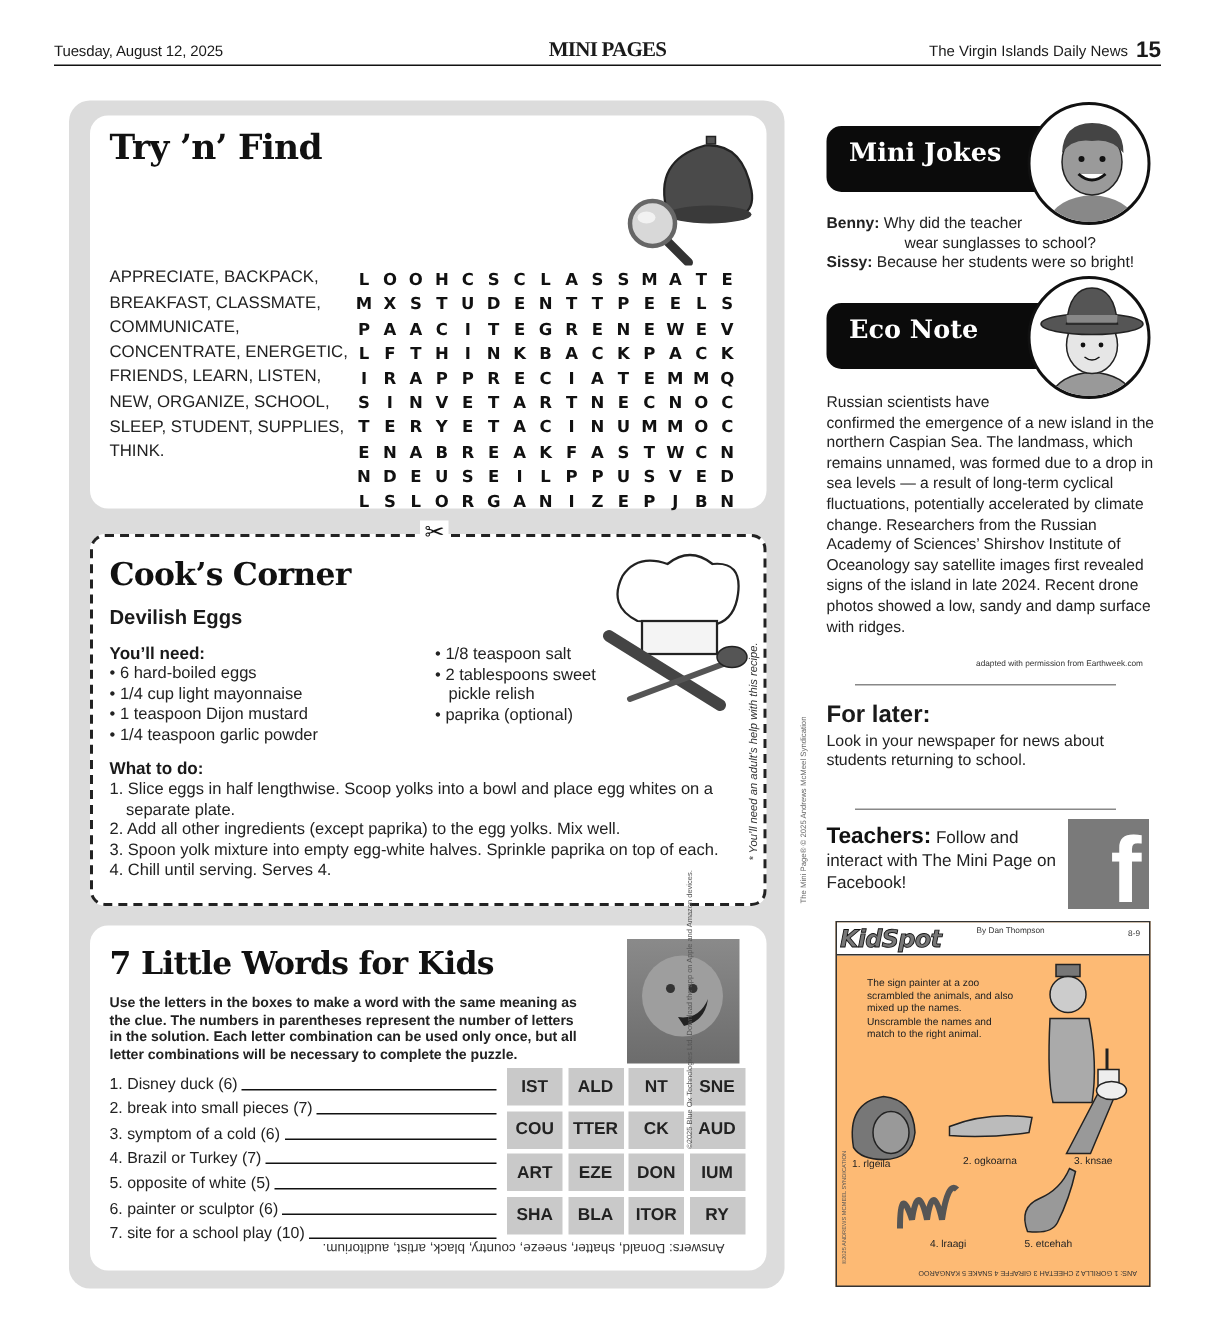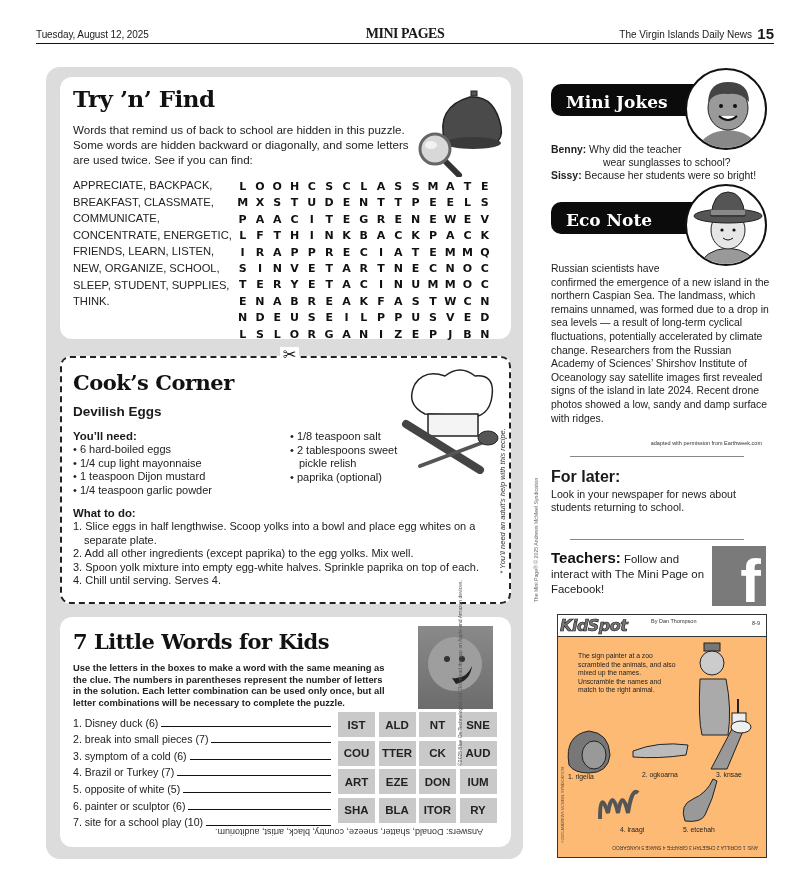--- a/index.html
+++ b/index.html
@@ -55,21 +55,21 @@
   .clue-list li { display: flex; align-items: flex-end; height: 16.6px; justify-content: space-between; }
   .clue-list li .line { flex: 1; border-bottom: 1px solid #111; margin-left: 3px; margin-bottom: 2px; height: 1px; cursor: text; }
   .tiles { position: absolute; left: 278px; top: 95px; display: grid; grid-template-columns: repeat(4, 37px); grid-auto-rows: 25px; gap: 3.5px; }
   .tile { background: #c9c9c9; display: flex; align-items: center; justify-content: center; font-family: Liberation Sans, sans-serif; font-weight: bold; font-size: 11.5px; color: #222; cursor: pointer; }
   .answers { position: absolute; left: 155px; top: 210px; font-family: "Liberation Sans", sans-serif; font-size: 9px; color: #333; transform: rotate(180deg); white-space: nowrap; }
   .smiley-art { position: absolute; left: 358px; top: 9px; width: 75px; height: 83px; background: linear-gradient(180deg, #8a8a8a 0%, #6c6c6c 100%); }
   .seven-side { position: absolute; left: 455px; top: 560px; width: 10px; height: 225px; }
   .seven-side span { position: absolute; left: 50%; top: 50%; transform: translate(-50%, -50%) rotate(-90deg); white-space: nowrap; font-family: "Liberation Sans", sans-serif; font-size: 5px; color: #555; }
 
   
-  .banner { position: absolute; left: 551px; width: 175px; height: 32px; background: #0b0b0b; border-radius: 10px 0 0 10px; color: #fff; }
+  .banner { position: absolute; left: 551px; width: 175px; height: 44px; background: #0b0b0b; border-radius: 10px 0 0 10px; color: #fff; }
   .banner span { position: absolute; left: 15px; top: 8px; font-family: "DejaVu Serif", serif; font-weight: 900; font-size: 17px; color: #fff; }
   .banner-jokes { top: 84px; }
   .banner-eco { top: 202px; }
   .portrait { position: absolute; width: 82px; height: 82px; border-radius: 50%; border: 2px solid #111; background: #fff; overflow: hidden; }
   .portrait-boy { left: 685px; top: 68px; }
   .portrait-ranger { left: 685px; top: 184px; }
 
   .jokes { position: absolute; left: 551px; top: 143px; width: 215px; font-family: "Liberation Sans", sans-serif; font-size: 10.4px; line-height: 13px; color: #222; }
   .jokes b { font-weight: bold; }
   .jokes .indent { padding-left: 52px; }
@@ -109,21 +109,20 @@
   <span class="hdr-date">Tuesday, August 12, 2025</span>
   <span class="hdr-title">MINI PAGES</span>
   <span class="hdr-pub">The Virgin Islands Daily News</span>
   <span class="hdr-page">15</span>
 </div>
 
 <div class="left-panel">
 
   <div class="card card-try">
     <div class="try-title title-font">Try ’n’ Find</div>
-    <div class="try-intro">Words that remind us of back to school are hidden in this puzzle. Some words are hidden backward or diagonally, and some letters are used twice. See if you can find:</div>
     <div class="try-words">APPRECIATE, BACKPACK, BREAKFAST, CLASSMATE, COMMUNICATE, CONCENTRATE, ENERGETIC, FRIENDS, LEARN, LISTEN, NEW, ORGANIZE, SCHOOL, SLEEP, STUDENT, SUPPLIES, THINK.</div>
     <div class="grid" id="wordgrid">
         <span>L</span>
         <span>O</span>
         <span>O</span>
         <span>H</span>
         <span>C</span>
         <span>S</span>
         <span>C</span>
         <span>L</span>

